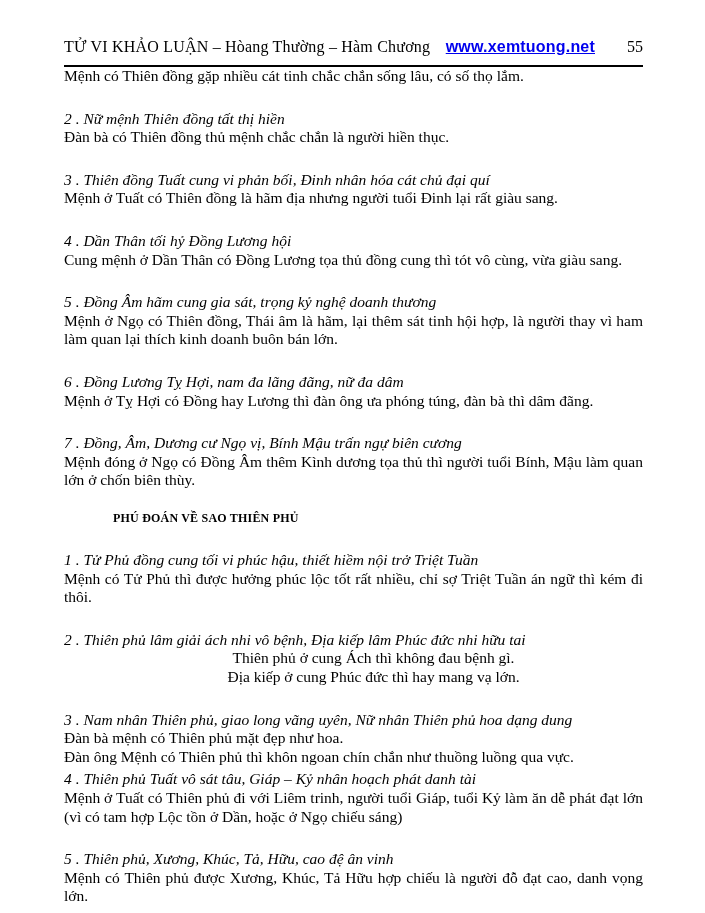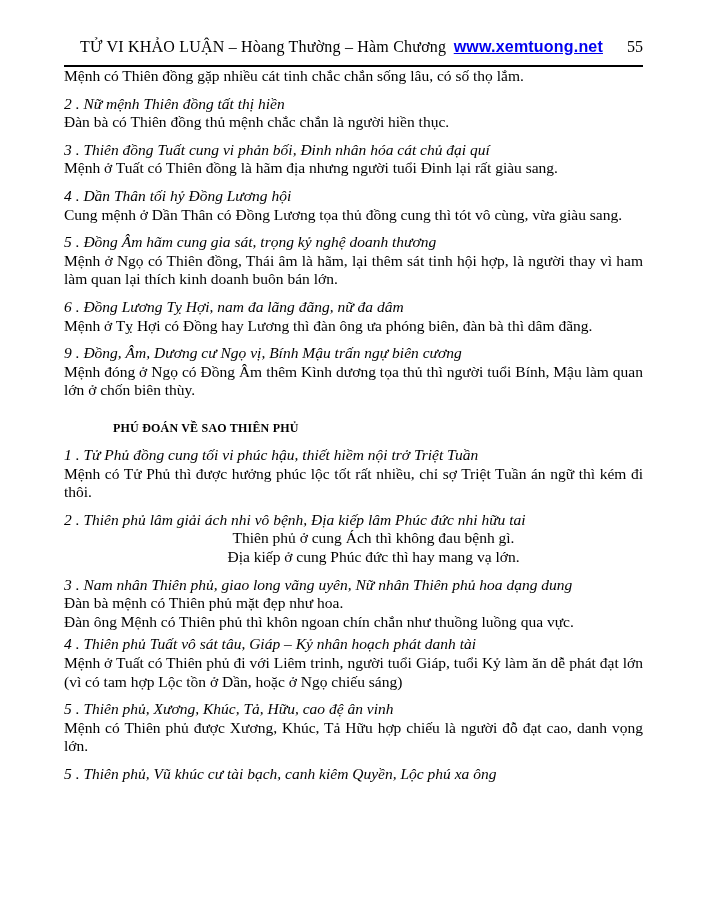--- a/index.html
+++ b/index.html
@@ -19,44 +19,43 @@
     display: flex;
     justify-content: space-between;
     align-items: baseline;
     padding-bottom: 9px;
     border-bottom: 2px solid #000000;
   }
   .book-title {
     font-size: 16px;
     white-space: nowrap;
     letter-spacing: 0.2px;
-    margin-left: 16px;
   }
   .header-right {
     display: flex;
     align-items: baseline;
-    gap: 24px;
+    gap: 32px;
   }
   .website-link {
     font-family: "Liberation Sans", "DejaVu Sans", sans-serif;
     font-weight: bold;
     font-size: 16px;
     color: #0000ee;
     text-decoration: underline;
     cursor: pointer;
     letter-spacing: 0.2px;
   }
   .page-number { font-size: 16px; }
   .content {
     padding-top: 0;
     font-size: 15.5px;
     line-height: 18.6px;
   }
   .para { margin: 0; }
-  .section { margin-top: 9px; }
+  .section { margin-top: 24px; }
   .section.no-gap { margin-top: 4px; }
   .verse-heading { font-style: italic; }
   .verse-body { text-align: justify; }
   .verse-body.indent { padding-left: 40px; text-align: center; }
   .part-title {
     font-weight: bold;
     font-size: 12px;
     margin-top: 18.6px;
     padding-left: 49px;
     letter-spacing: 0.2px;
@@ -94,25 +93,25 @@
       <div class="verse-body">Cung mệnh ở Dần Thân có Đồng Lương tọa thủ đồng cung thì tót vô cùng, vừa giàu sang.</div>
     </div>
 
     <div class="section">
       <div class="verse-heading">5 . Đồng Âm hãm cung gia sát, trọng kỷ nghệ doanh thương</div>
       <div class="verse-body">Mệnh ở Ngọ có Thiên đồng, Thái âm là hãm, lại thêm sát tinh hội hợp, là người thay vì ham làm quan lại thích kinh doanh buôn bán lớn.</div>
     </div>
 
     <div class="section">
       <div class="verse-heading">6 . Đồng Lương Tỵ Hợi, nam đa lãng đãng, nữ đa dâm</div>
-      <div class="verse-body">Mệnh ở Tỵ Hợi có Đồng hay Lương thì đàn ông ưa phóng biên, đàn bà thì dâm đãng.</div>
+      <div class="verse-body">Mệnh ở Tỵ Hợi có Đồng hay Lương thì đàn ông ưa phóng túng, đàn bà thì dâm đãng.</div>
     </div>
 
     <div class="section">
-      <div class="verse-heading">9 . Đồng, Âm, Dương cư Ngọ vị, Bính Mậu trấn ngự biên cương</div>
+      <div class="verse-heading">7 . Đồng, Âm, Dương cư Ngọ vị, Bính Mậu trấn ngự biên cương</div>
       <div class="verse-body">Mệnh đóng ở Ngọ có Đồng Âm thêm Kình dương tọa thủ thì người tuổi Bính, Mậu làm quan lớn ở chốn biên thùy.</div>
     </div>
 
     <div class="part-title">PHÚ ĐOÁN VỀ SAO THIÊN PHỦ</div>
 
     <div class="section">
       <div class="verse-heading">1 . Tử Phủ đồng cung tối vi phúc hậu, thiết hiềm nội trở Triệt Tuần</div>
       <div class="verse-body">Mệnh có Tử Phủ thì được hưởng phúc lộc tốt rất nhiều, chỉ sợ Triệt Tuần án ngữ thì kém đi thôi.</div>
     </div>
 

